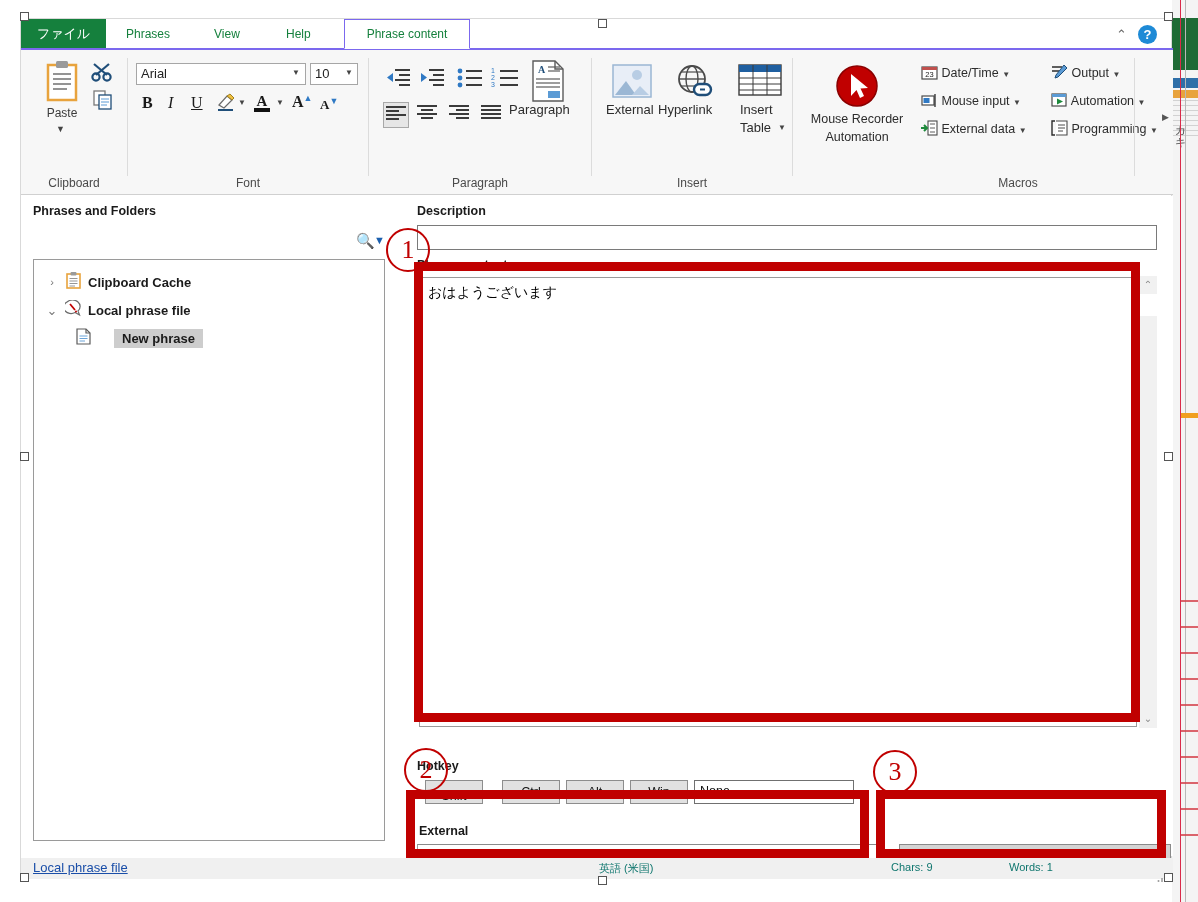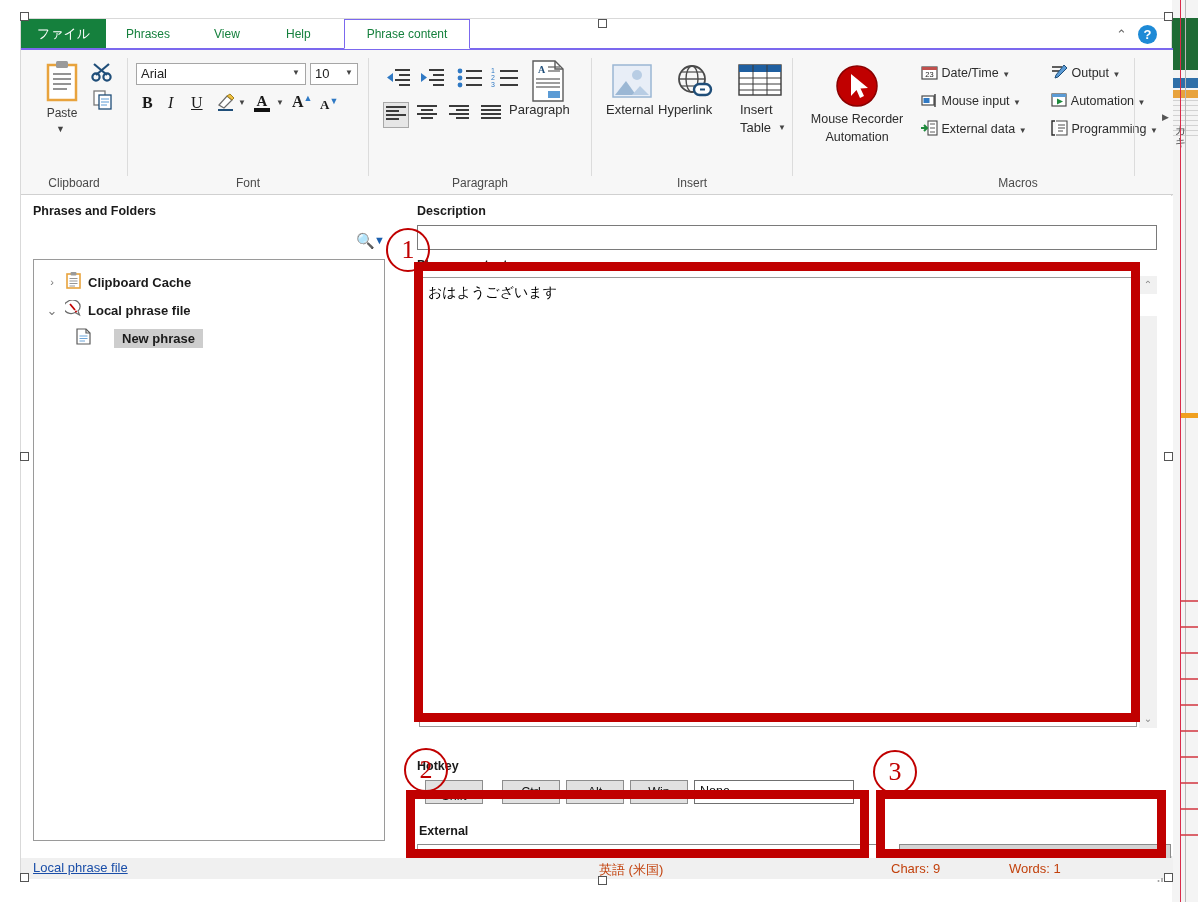--- a/index.html
+++ b/index.html
@@ -123,21 +123,21 @@
   .atbox { position:absolute; left:396px; top:648px; width:460px; height:24px;
     border:1px solid #9a9a9a; border-top:1px solid #8a8a8a; background:#fff;
     font-size:12.5px; color:#111; padding:3px 5px; }
   .execsel { position:absolute; left:878px; top:648px; width:272px; height:24px;
     border:1px solid #8a8a8a; background:#d4d4d4; font-size:12.5px; color:#111; padding:3px 6px; }
   .execsel .car { position:absolute; right:8px; top:4px; font-size:10px; color:#333; }
 
   
   .statusbar { position:absolute; left:0; top:839px; width:1152px; height:21px; background:#f0f0f0; }
   .st-link { position:absolute; left:12px; top:2px; font-size:13px; color:#1a4ea8; text-decoration:underline; }
-  .st-item { position:absolute; top:3px; font-size:13px; color:#c2410c; }
+  .st-item { position:absolute; top:3px; font-size:11px; color:#0f766e; }
   .st-grip { position:absolute; right:6px; top:10px; width:10px; height:8px; }
 
   
   .redrect { position:absolute; border:9px solid #c00000; pointer-events:none; }
   .callout { position:absolute; width:44px; height:44px; border:2.5px solid #c00000;
      border-radius:50%; color:#c00000; font-size:26px; display:flex;
      align-items:center; justify-content:center; font-family:"Liberation Serif", serif; }
 
   
   .rhandle { position:absolute; width:11px; height:11px; border:2px solid #4a4a4a; background:#fff; }

